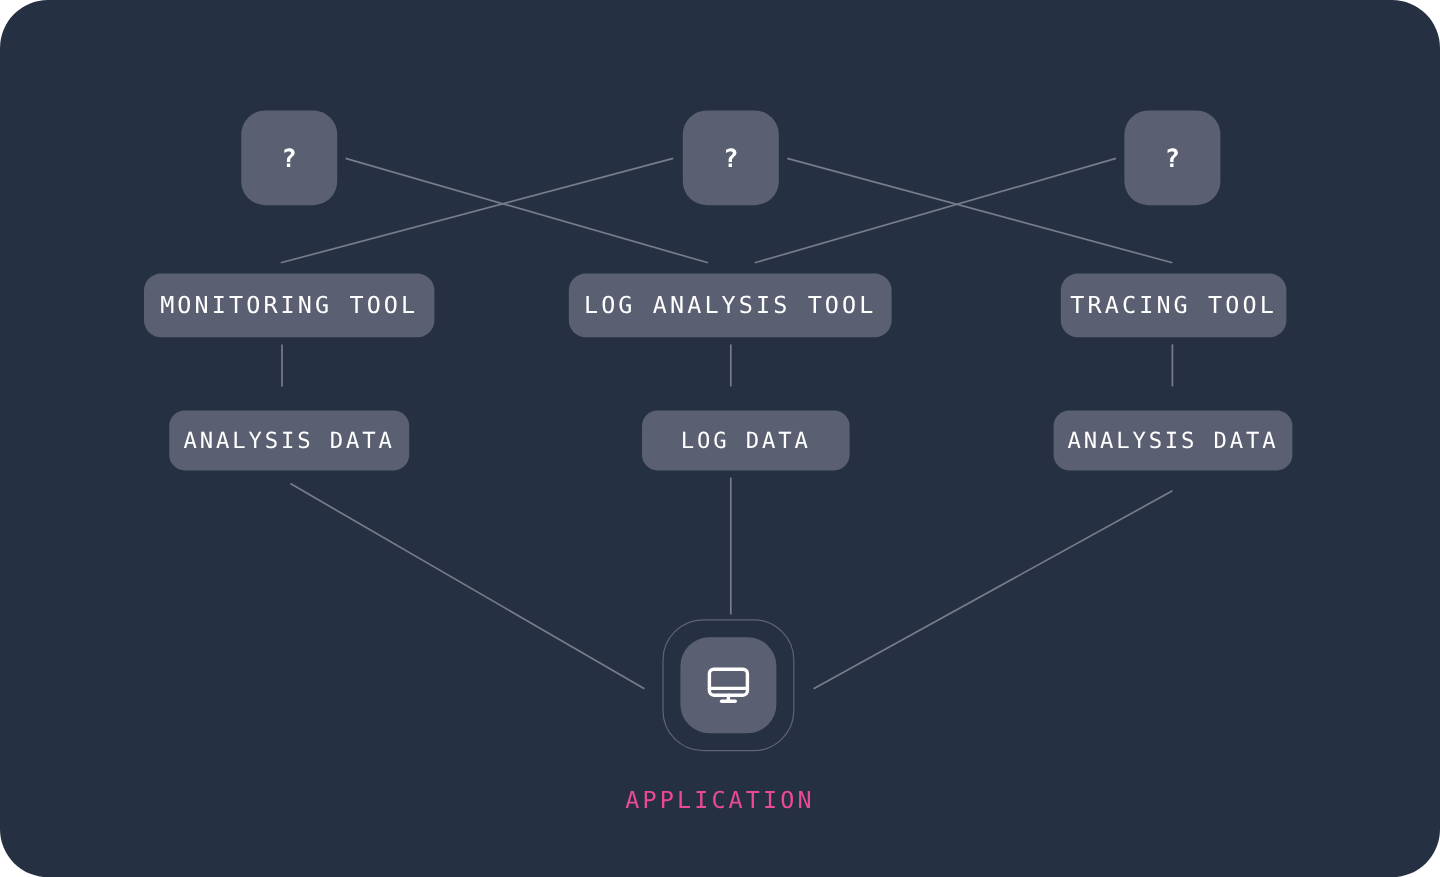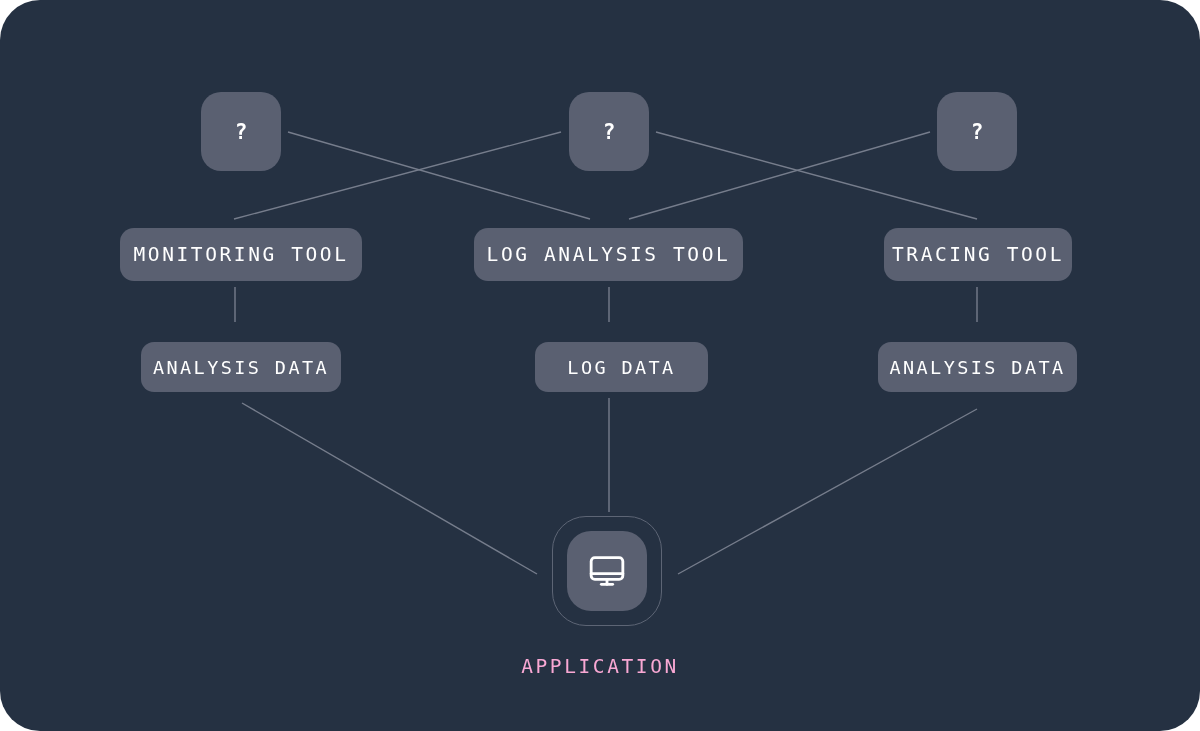--- a/index.html
+++ b/index.html
@@ -86,21 +86,21 @@
     display: flex;
     align-items: center;
     justify-content: center;
   }
   .app-label {
     position: absolute;
     left: 0;
     top: 655px;
     width: 1200px;
     text-align: center;
-    color: #f9a8d4;
+    color: #ec4899;
     font-size: 19.5px;
     letter-spacing: 2.6px;
     z-index: 2;
   }
   .app-label span { display: inline-block; }
   svg.mon { display: block; }
 </style>
 </head>
 <body>
 

